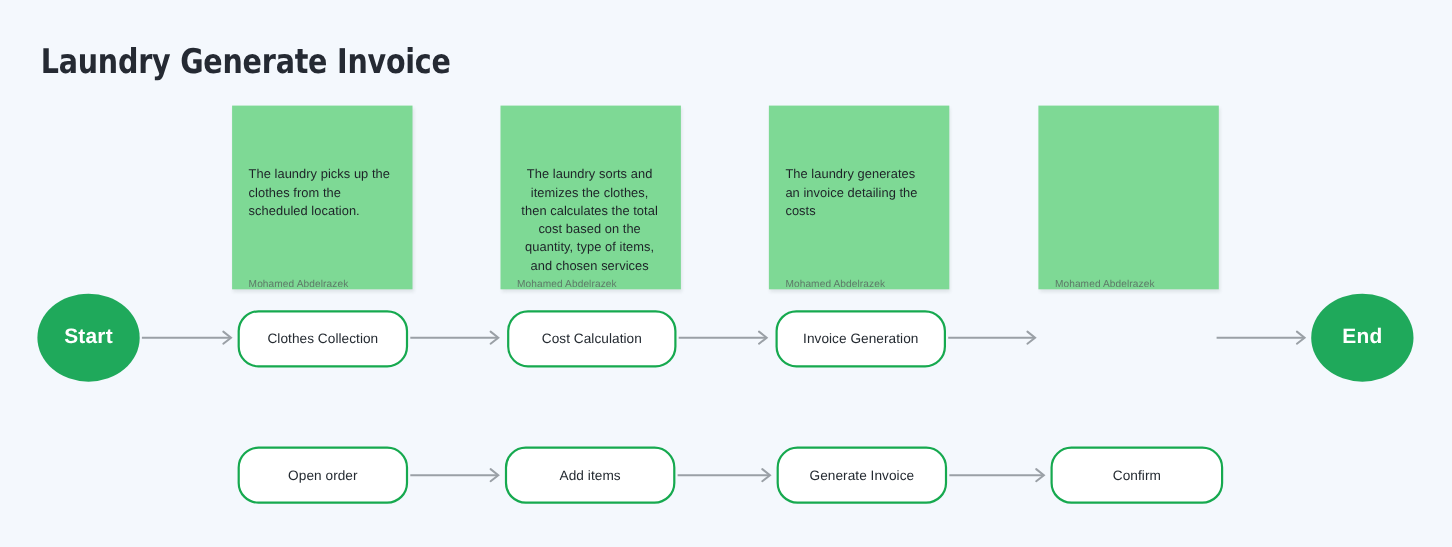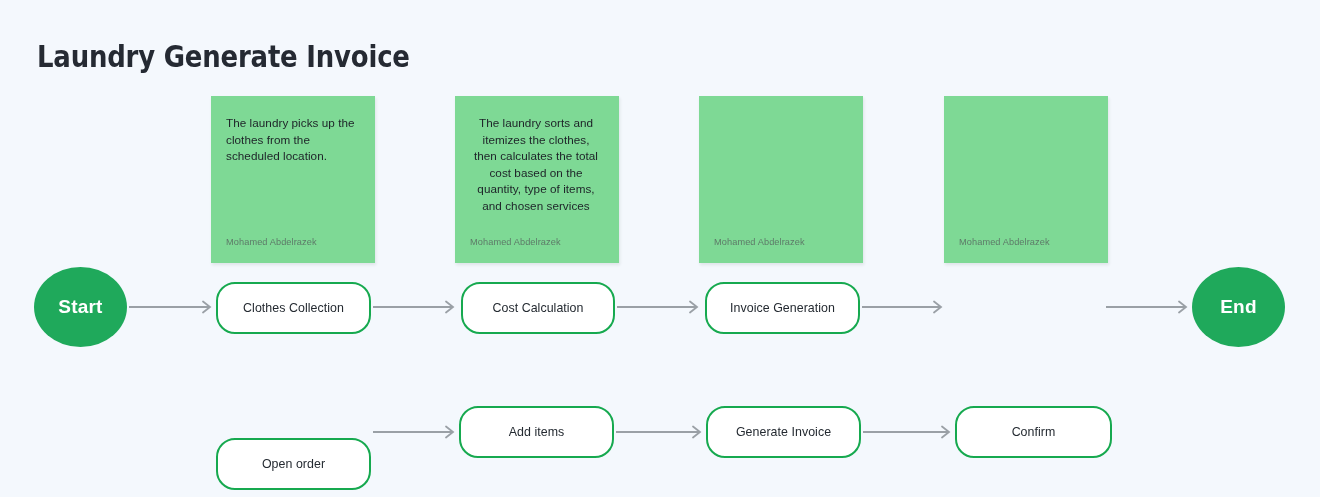--- a/index.html
+++ b/index.html
@@ -43,25 +43,26 @@
     box-sizing: border-box;
     padding: 19px 17px 0 15px;
     box-shadow: 1px 2px 3px rgba(40,60,50,0.10);
   }
   .sticky-text {
     font-size: 11.7px;
     line-height: 16.6px;
     color: #1d2227;
     white-space: pre-line;
     letter-spacing: 0.05px;
+    margin-top: 36px;
   }
   .sticky-author {
     position: absolute;
     left: 15px;
-    bottom: 16px;
+    bottom: 0;
     font-size: 9.2px;
     color: #5d7a68;
     letter-spacing: 0.1px;
   }
 
   
   .terminator {
     position: absolute;
     width: 93px;
     height: 80px;
@@ -111,20 +112,21 @@
     <div class="sticky-text">The laundry picks up the clothes from the scheduled location.</div>
     <div class="sticky-author">Mohamed Abdelrazek</div>
   </div>
 
   <div class="sticky" style="left:455px; top:96px;text-align:center;">
     <div class="sticky-text">The laundry sorts and itemizes the clothes, then calculates the total cost based on the quantity, type of items, and chosen services</div>
     <div class="sticky-author">Mohamed Abdelrazek</div>
   </div>
 
   <div class="sticky" style="left:699px; top:96px;">
+    <div class="sticky-text">The laundry generates an invoice detailing the costs</div>
     <div class="sticky-author">Mohamed Abdelrazek</div>
   </div>
 
   <div class="sticky" style="left:944px; top:96px;">
     <div class="sticky-author">Mohamed Abdelrazek</div>
   </div>
 
   <div class="terminator" style="left:34px; top:267px;">Start</div>
 
   <div class="node" style="left:216px; top:282px; width:155px;">Clothes Collection</div>
@@ -161,21 +163,21 @@
     </svg>
   </div>
 
   <div class="conn" style="left:1106px; top:300px; width:86px;">
     <svg width="86" height="14" viewBox="0 0 86 14" fill="none">
       <path d="M0 7 H79" stroke="#9aa0a6" stroke-width="1.8"></path>
       <path d="M73 1.5 L80 7 L73 12.5" stroke="#9aa0a6" stroke-width="1.8" fill="none" stroke-linecap="round"></path>
     </svg>
   </div>
 
-  <div class="node" style="left:216px; top:406px; width:155px;margin-top:32px;">Open order</div>
+  <div class="node" style="left:216px; top:406px; width:155px;">Open order</div>
   <div class="node" style="left:459px; top:406px; width:155px;">Add items</div>
   <div class="node" style="left:706px; top:406px; width:155px;">Generate Invoice</div>
   <div class="node" style="left:955px; top:406px; width:157px;">Confirm</div>
 
   <div class="conn" style="left:373px; top:425px; width:86px;">
     <svg width="86" height="14" viewBox="0 0 86 14" fill="none">
       <path d="M0 7 H79" stroke="#9aa0a6" stroke-width="1.8"></path>
       <path d="M73 1.5 L80 7 L73 12.5" stroke="#9aa0a6" stroke-width="1.8" fill="none" stroke-linecap="round"></path>
     </svg>
   </div>

